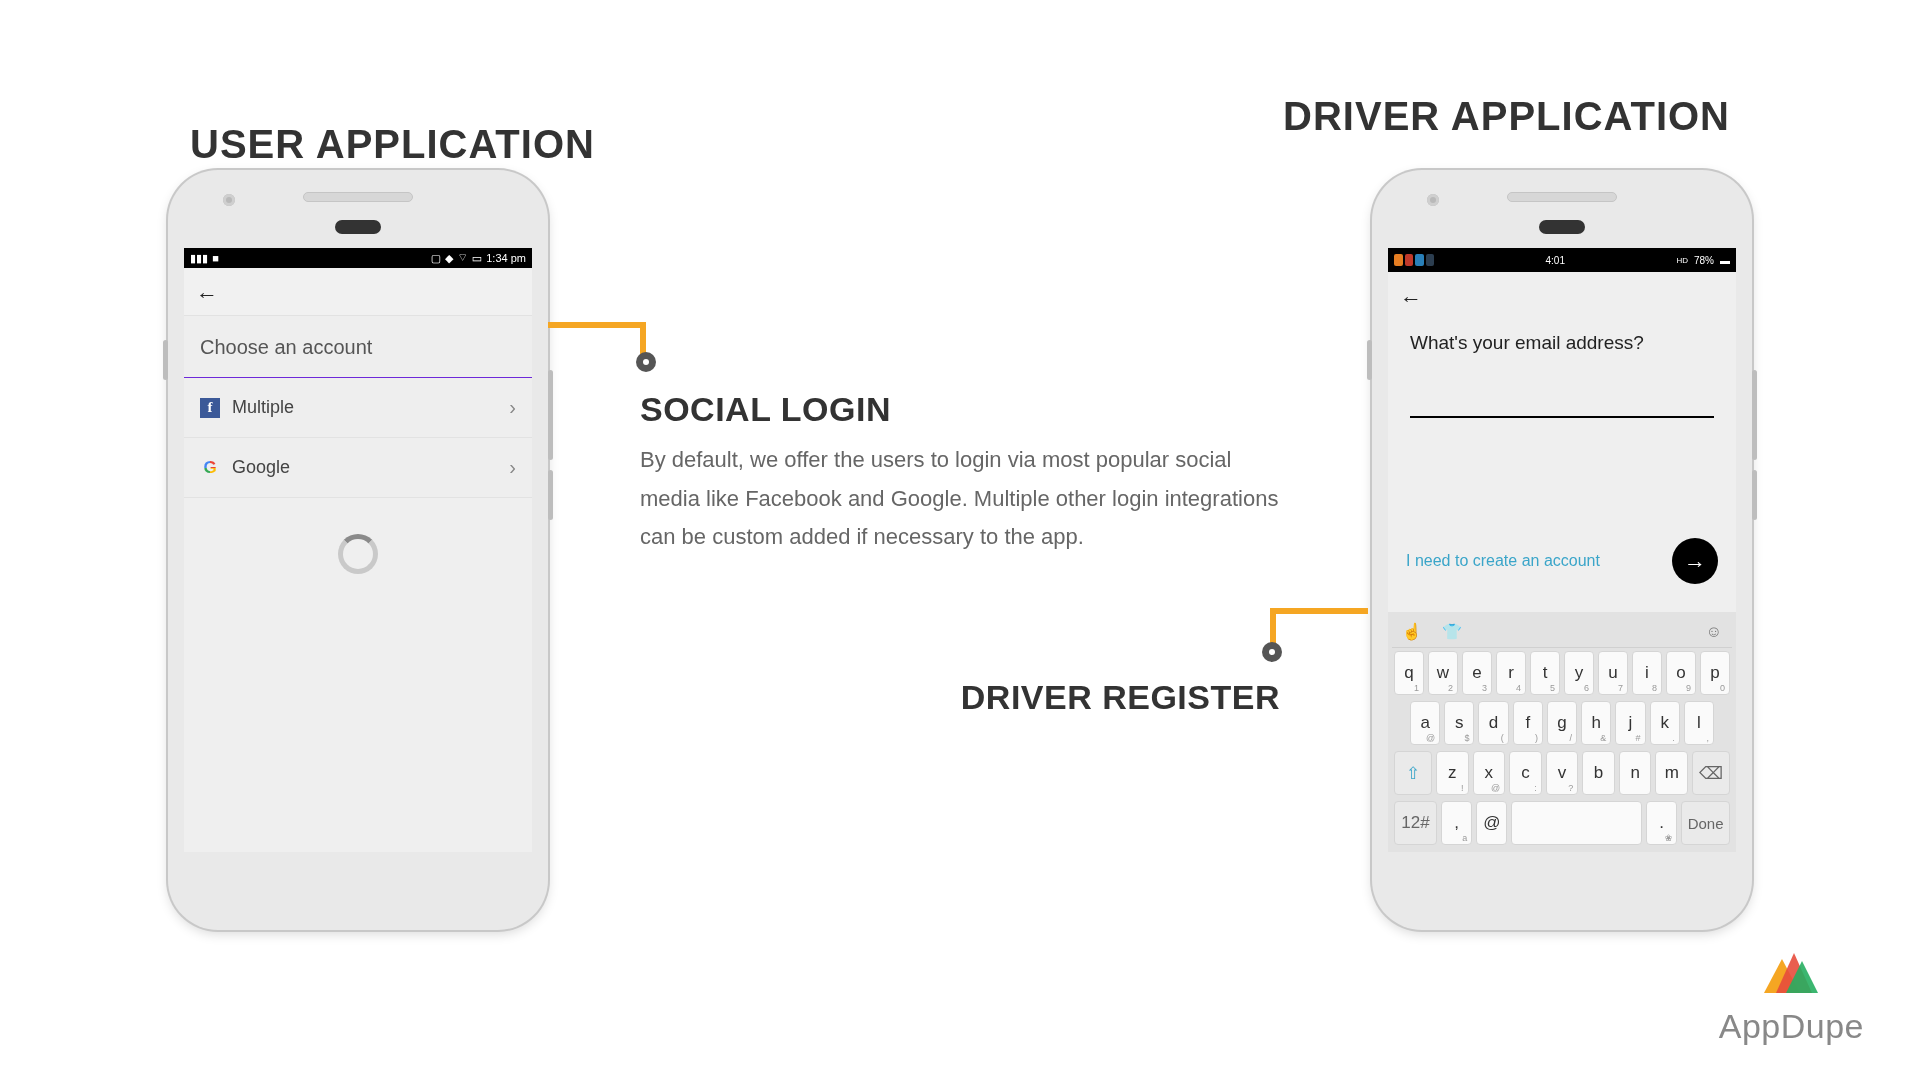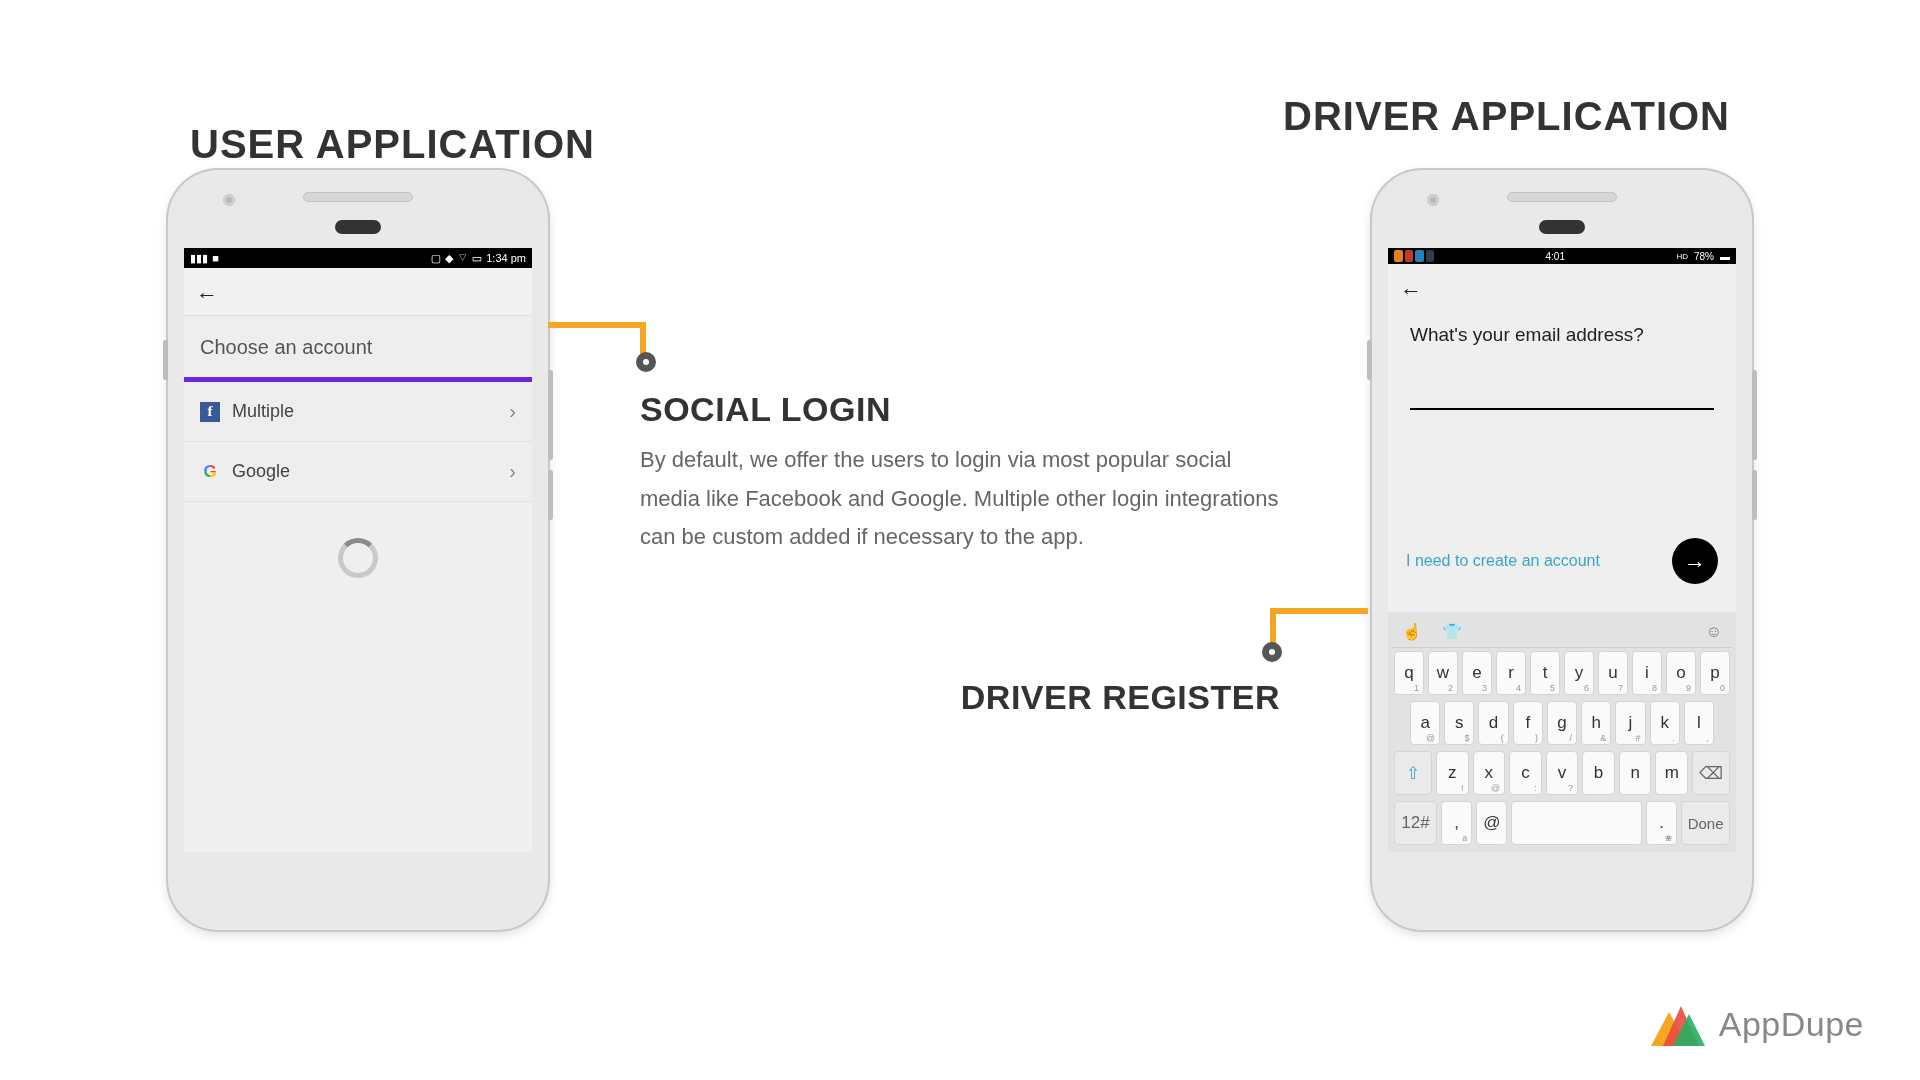--- a/index.html
+++ b/index.html
@@ -87,21 +87,21 @@
     display:flex; align-items:center;
     padding: 0 12px;
     border-bottom: 1px solid #e2e2e2;
   }
   .back-arrow { font-size: 22px; font-weight:700; color:#222; cursor:pointer; }
 
   .chooser-title {
     padding: 20px 16px 18px;
     color: #555;
     font-size: 20px;
-    border-bottom: 5px solid #6d28d9;
+    border-bottom: 1px solid #6d28d9;
     background:#eeeeee;
   }
 
   .login-row {
     display:flex; align-items:center; justify-content:space-between;
     padding: 18px 16px;
     border-bottom: 1px solid #e2e2e2;
     background:#eeeeee;
     cursor:pointer;
   }
@@ -122,21 +122,21 @@
   .spinner {
     width:40px; height:40px;
     margin: 36px auto 0;
     border: 5px solid #c9c9c9;
     border-top-color: #8a8a8a;
     border-radius:50%;
   }
 
   
   .status-driver {
-    height: 16px;
+    height: 24px;
     background: #000; color:#fff; font-size:10px;
     display:flex; justify-content:space-between; align-items:center; padding:0 6px;
   }
   .status-driver .chips { display:flex; gap:2px; }
   .chip { display:inline-block; padding:0 3px; border-radius:2px; font-size:9px; line-height:12px; height:12px; }
   .chip.orange{background:#e67e22;} .chip.red{background:#c0392b;}
   .chip.blue{background:#2980b9;} .chip.navy{background:#2c3e50;}
   .status-driver .rgt{display:flex; gap:6px; align-items:center;}
 
   .driver-header {
@@ -229,21 +229,21 @@
   .dot-2{ position:absolute; top:642px; left:1262px; }
 
   .callout-2 {
     position:absolute; top: 678px; left: 640px; width: 640px;
     text-align: right;
   }
 
   
   .brand {
     position:absolute; bottom: 34px; right: 56px;
-    display:flex; align-items:center; gap:14px;
+    display:flex; align-items:center; gap:14px;flex-direction:column;
   }
   .brand-name { font-size:34px; color:#888; letter-spacing:0.5px; }
   .brand-mark {
     width:54px; height:44px; position:relative;
   }
   .brand-mark svg { display:block; }
 
   
   .driver-link-row { top: 290px; }
 

